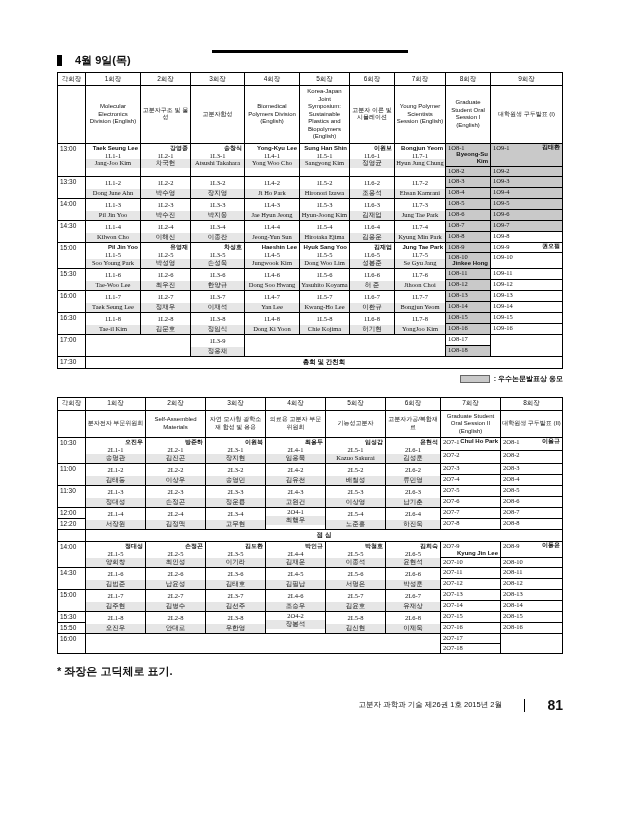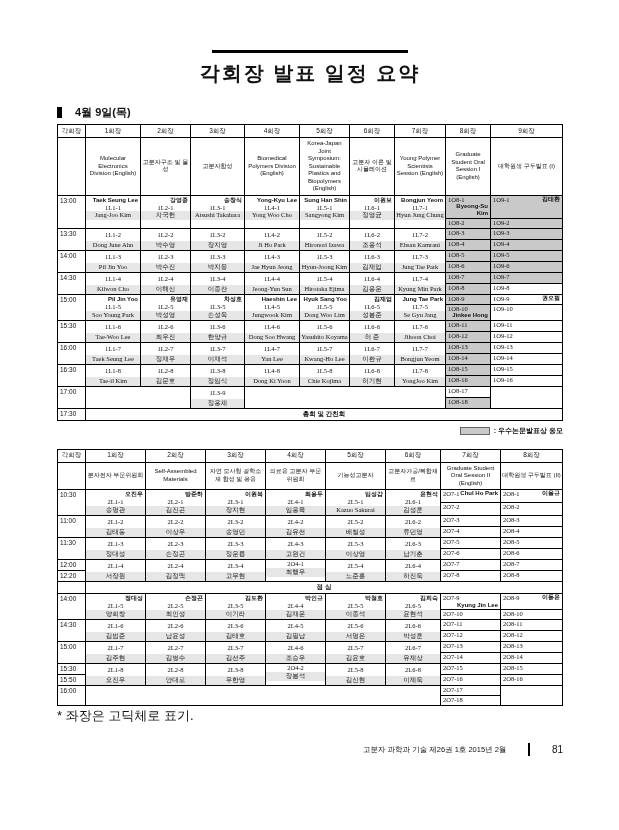--- a/index.html
+++ b/index.html
@@ -23,31 +23,30 @@
 .spk{font-size:6.5px;font-family:"Liberation Serif",serif;text-align:center;background:#e6e6e6;line-height:1.3;min-height:9px}
 .ocell{height:10px;padding:0}
 .ow{display:flex;flex-wrap:wrap;justify-content:flex-start;padding:0 2px;line-height:1.2}
 .ocode{font-family:"Liberation Serif",serif;font-size:6.5px}
 .ochair{font-weight:bold;margin-left:auto;font-size:6px;text-align:right}
 .gray{background:#c9c9c9}
 .empty{background:#fff}
 .spanlbl{font-size:6.5px;font-weight:bold;text-align:center;vertical-align:middle;padding:1px;height:11px}
 .legend{display:flex;justify-content:flex-end;align-items:center;gap:4px;margin:5px 0 13px;font-size:7px;font-weight:bold}
 .swatch{width:30px;height:8px;background:#c9c9c9;border:1px solid #666}
-.footnote{font-size:13px;font-weight:normal;margin-top:1px}
+.footnote{font-size:11px;font-weight:bold;margin-top:10px}
 .pfoot{display:flex;justify-content:flex-end;align-items:center;margin-top:18px;font-size:7.5px;gap:22px}
 .vbar{width:1.5px;height:13px;background:#000}
-.pno{font-weight:normal;font-size:10px}
+.pno{font-weight:bold;font-size:14px}
 </style>
 </head>
 <body>
 
 <div class="page">
   <div class="rule"></div>
-  <h1 class="title">각회장 발표 일정 요약</h1>
 
   <div class="secthead">
     <span class="bar"></span>
     <span>4월 9일(목)</span>
   </div>
   <table id="t1">
       <colgroup>
         <col style="width:28px">
         <col style="width:55px">
         <col style="width:50px">

